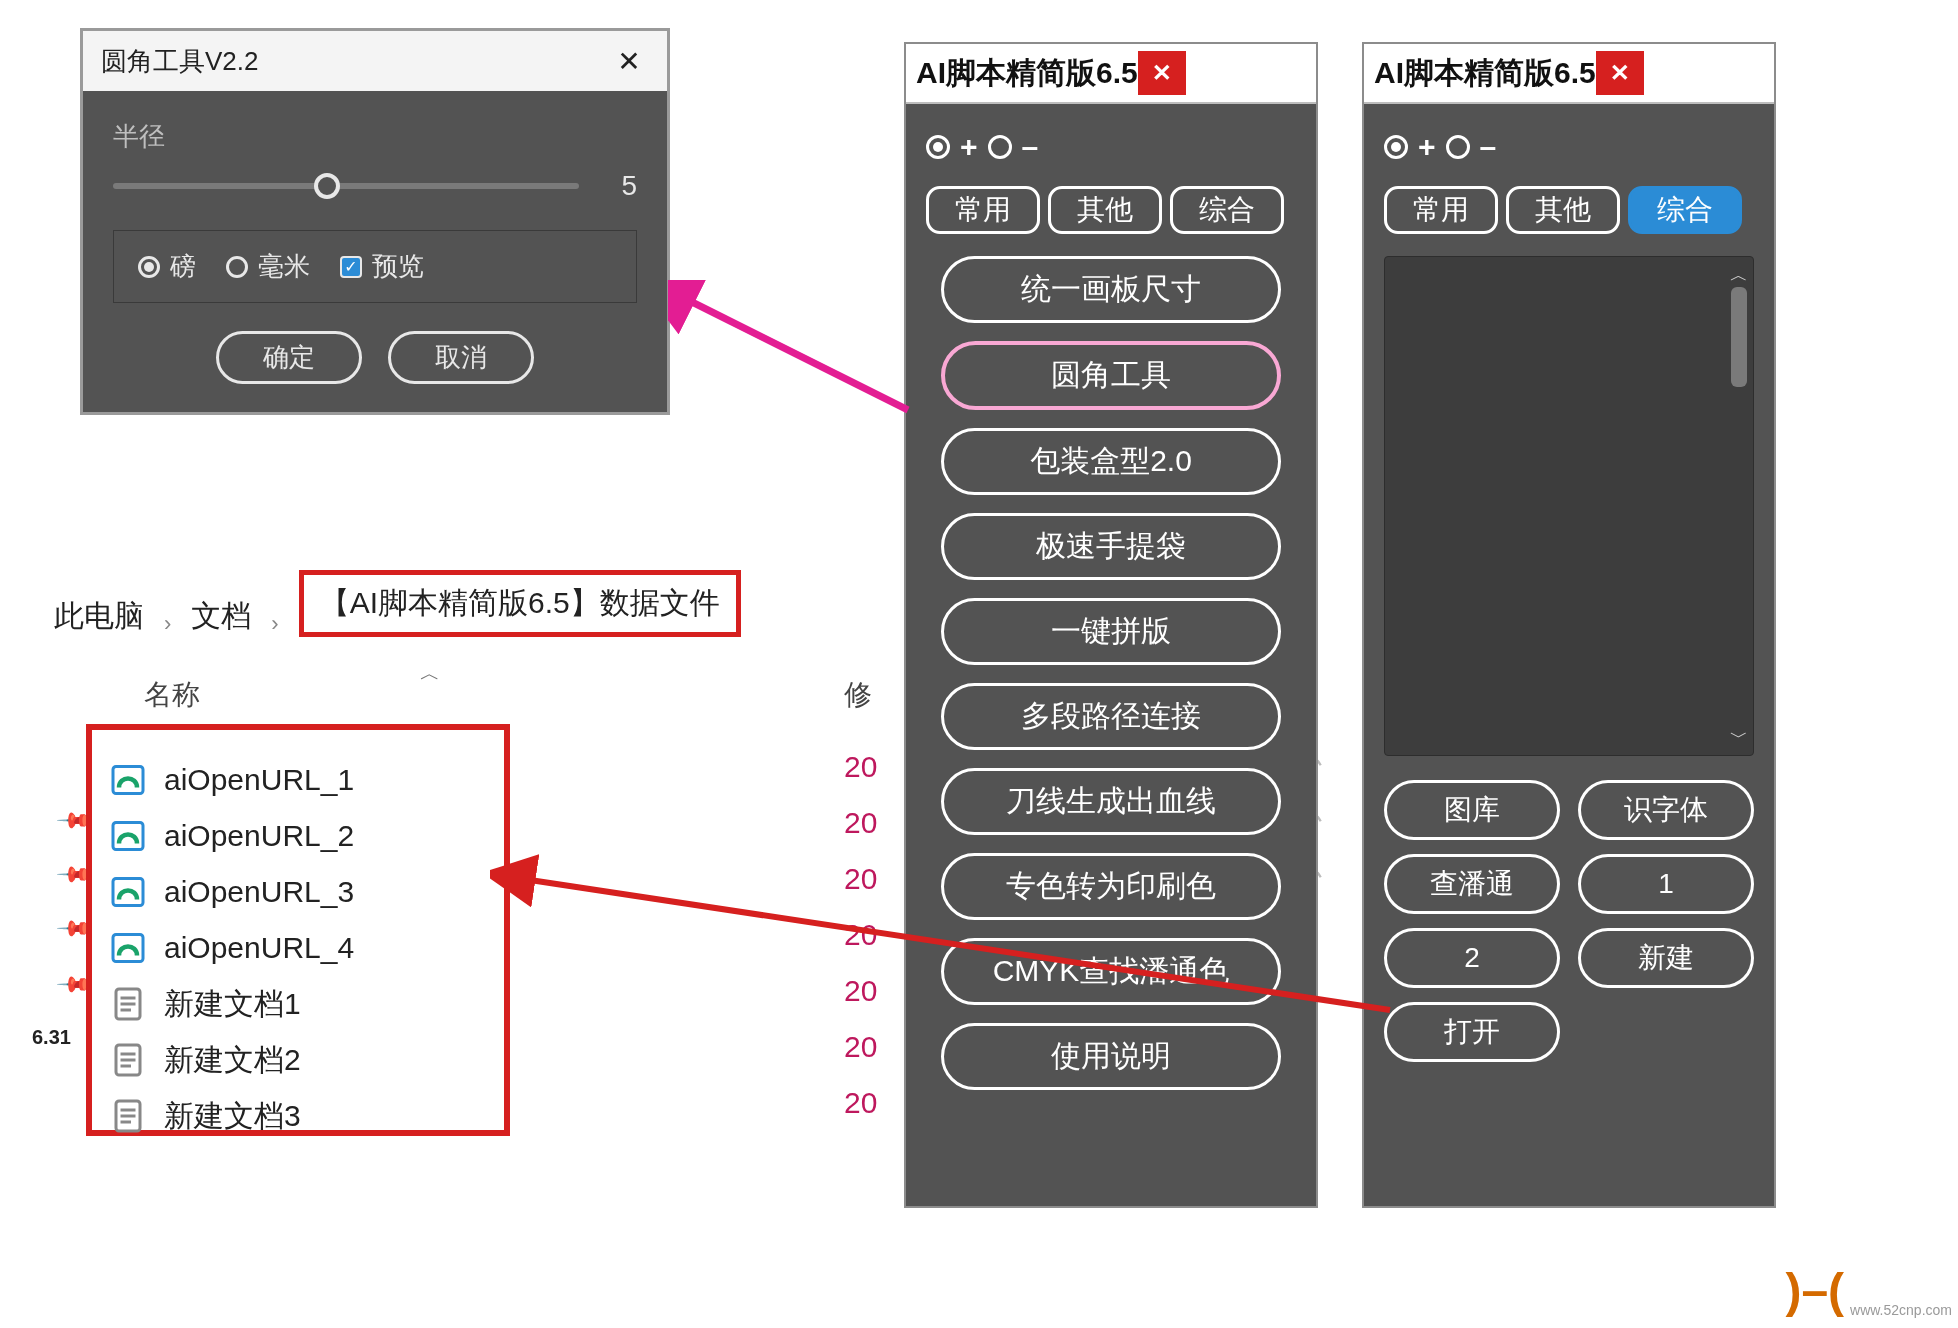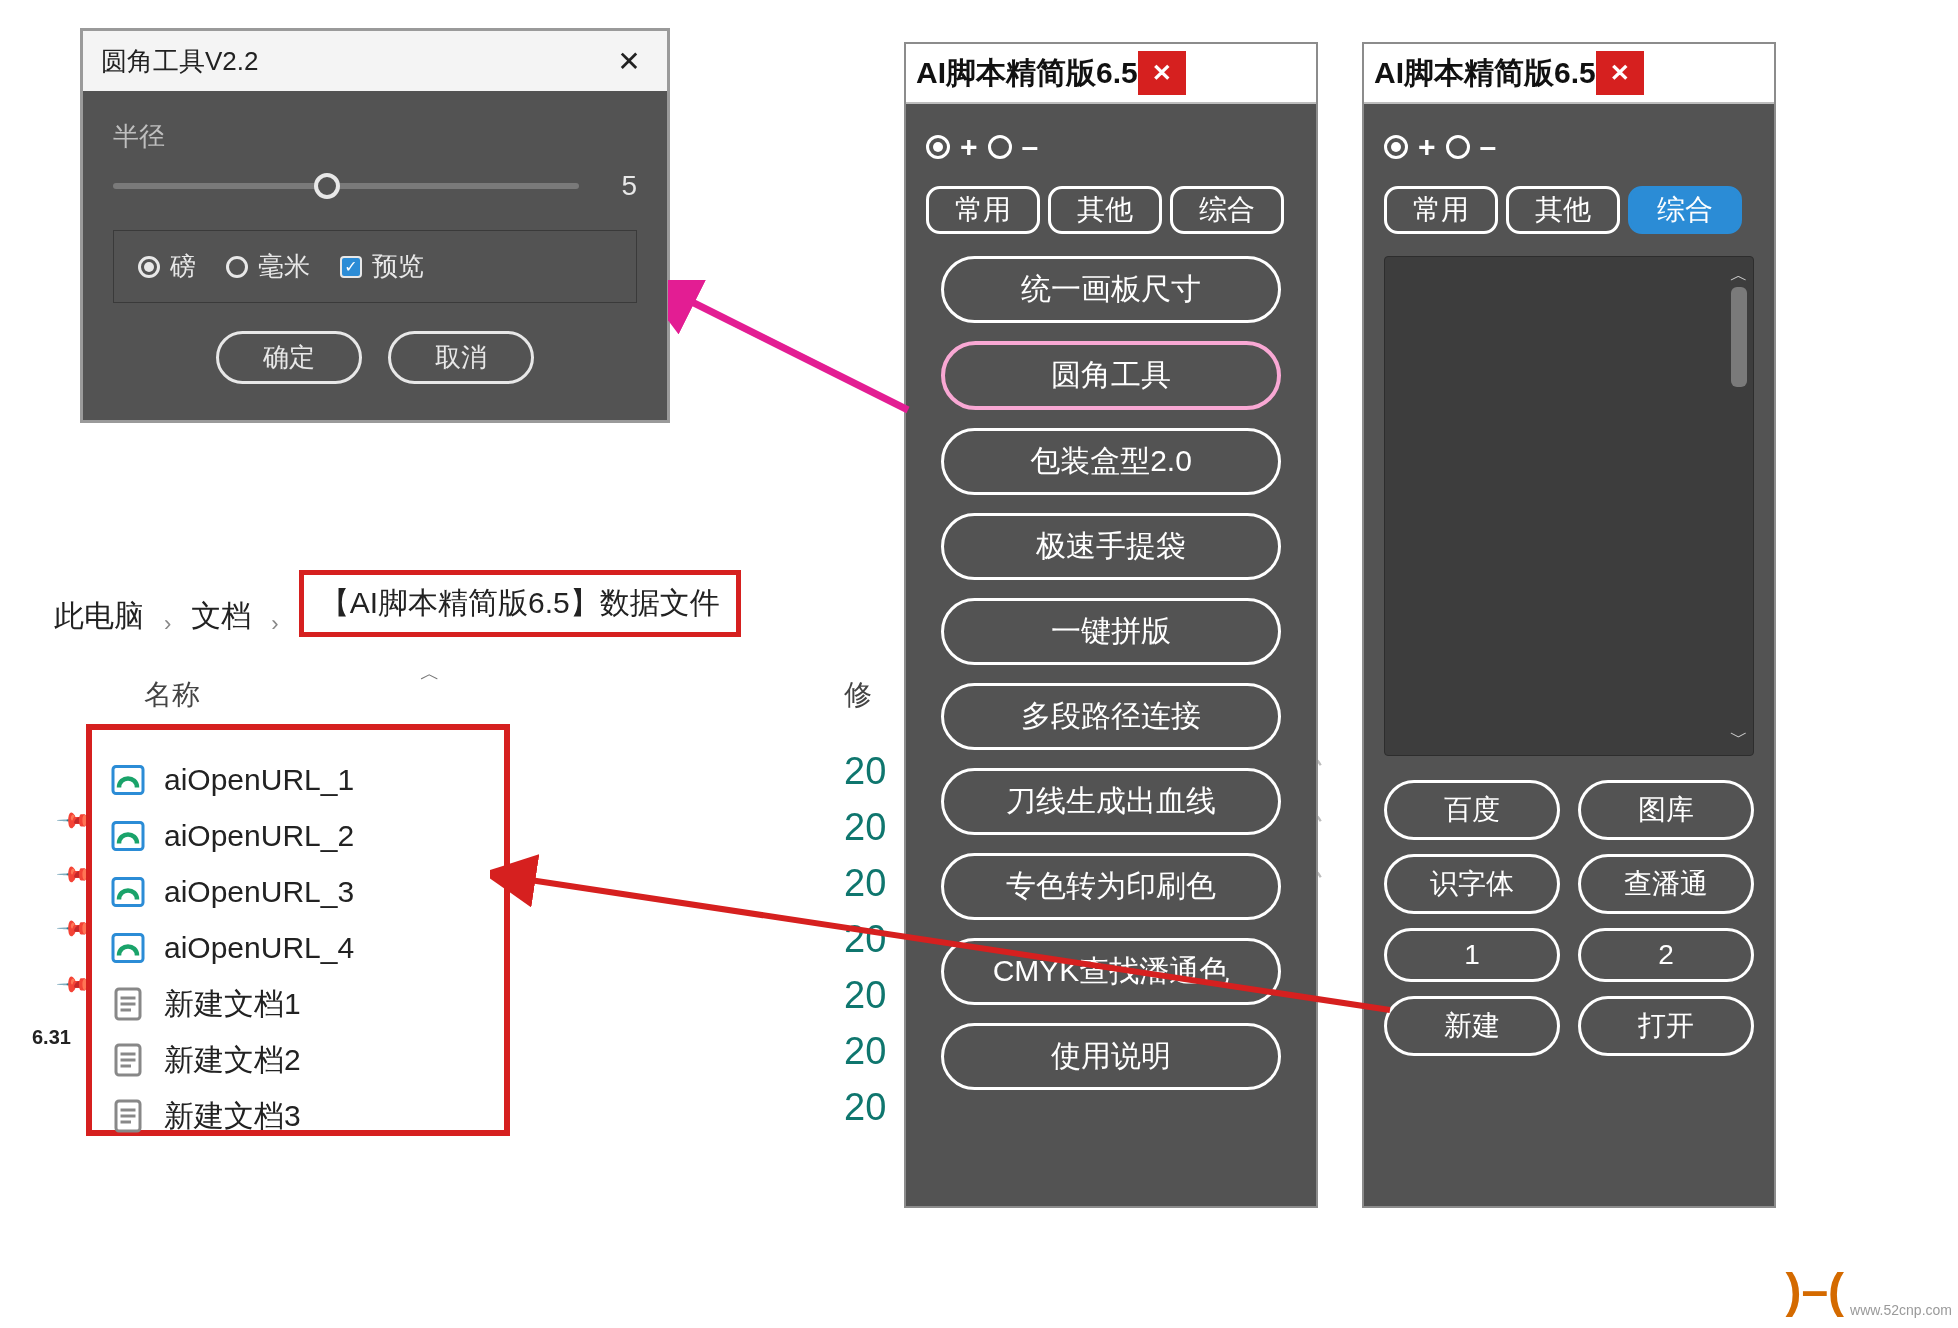--- a/index.html
+++ b/index.html
@@ -26,21 +26,21 @@
     padding: 0 18px;
     font-size: 26px;
     color: #222;
   }
   .dialog-close {
     width: 40px; height: 40px;
     display: flex; align-items: center; justify-content: center;
     font-size: 28px;
     cursor: pointer;
   }
-  .dialog-body { padding: 28px 30px 36px; }
+  .dialog-body { padding: 28px 30px 28px; }
   .slider-label { color: #bfbfbf; font-size: 26px; margin-bottom: 8px; }
   .slider-row { display: flex; align-items: center; gap: 18px; padding: 8px 0 28px; }
   .slider-track {
     flex: 1; height: 6px; background: #7a7a7a; border-radius: 3px;
     position: relative;
   }
   .slider-thumb {
     position: absolute; top: 50%; left: 46%;
     width: 26px; height: 26px; border-radius: 50%;
     background: #535353; border: 4px solid #e8e8e8;
@@ -108,21 +108,21 @@
   }
   .file-icon svg { width: 100%; height: 100%; }
   .pin {
     position: absolute; left: 60px;
     color: #999; font-size: 22px;
     transform: rotate(45deg);
   }
   .pin1 { top: 808px; } .pin2 { top: 862px; } .pin3 { top: 916px; } .pin4 { top: 972px; }
   .ver63 { position: absolute; left: 32px; top: 1026px; font-size: 20px; color: #222; font-weight: bold; }
 
-  .date-col { position: absolute; left: 844px; font-size: 38px; color: #0f766e; }
+  .date-col { position: absolute; left: 844px; font-size: 30px; color: #be185d; }
   .d0 { top: 750px; } .d1 { top: 806px; } .d2 { top: 862px; } .d3 { top: 918px; }
   .d4 { top: 974px; } .d5 { top: 1030px; } .d6 { top: 1086px; }
 
   
   .faint { position: absolute; color: #bcbcbc; font-size: 28px; }
   .f0 { left: 1308px; top: 750px; } .f1 { left: 1308px; top: 806px; }
   .f2 { left: 1308px; top: 862px; }
 
   
   .panel {
@@ -392,21 +392,20 @@
       <button class="tab active">综合</button>
     </div>
     <div class="empty-list">
       <div class="scrollbar">
         <div class="sb-arrow">︿</div>
         <div class="sb-thumb"></div>
         <div class="sb-arrow" style="position:absolute;bottom:0;left:0;right:0">﹀</div>
       </div>
     </div>
     <div class="grid-btns">
-      <button class="mini-pill">百度</button>
       <button class="mini-pill">图库</button>
       <button class="mini-pill">识字体</button>
       <button class="mini-pill">查潘通</button>
       <button class="mini-pill">1</button>
       <button class="mini-pill">2</button>
       <button class="mini-pill">新建</button>
       <button class="mini-pill">打开</button>
     </div>
   </div>
 </div>

